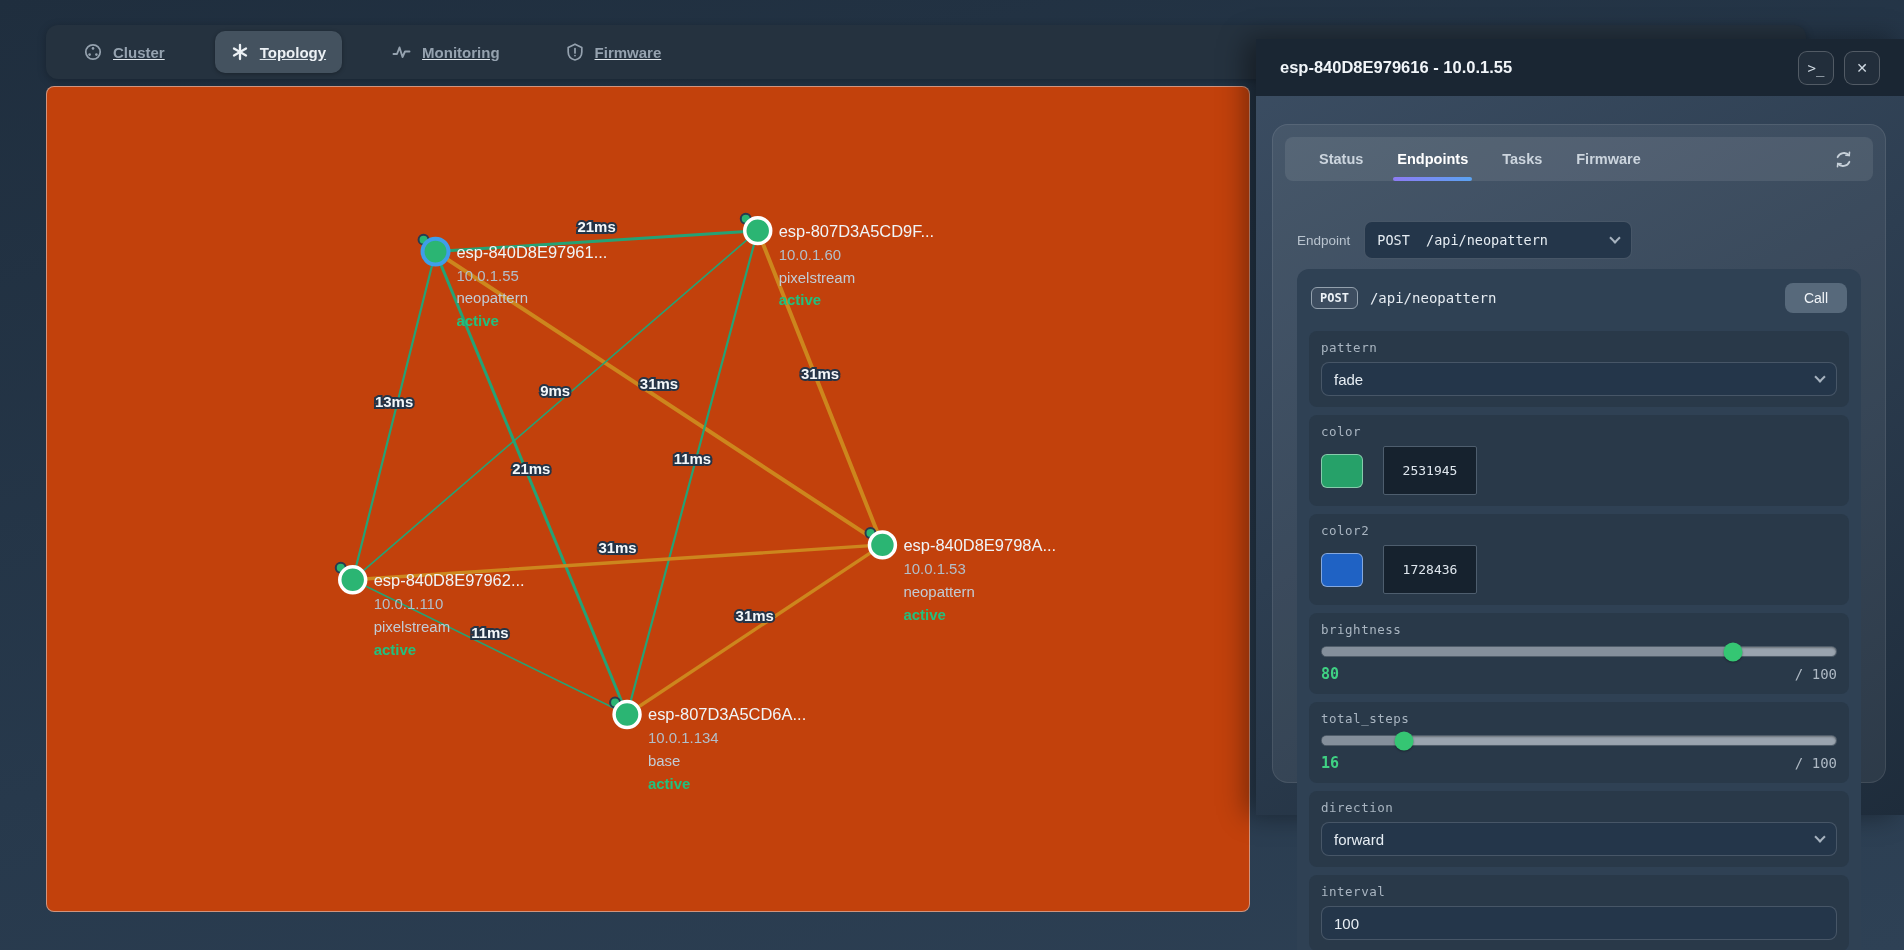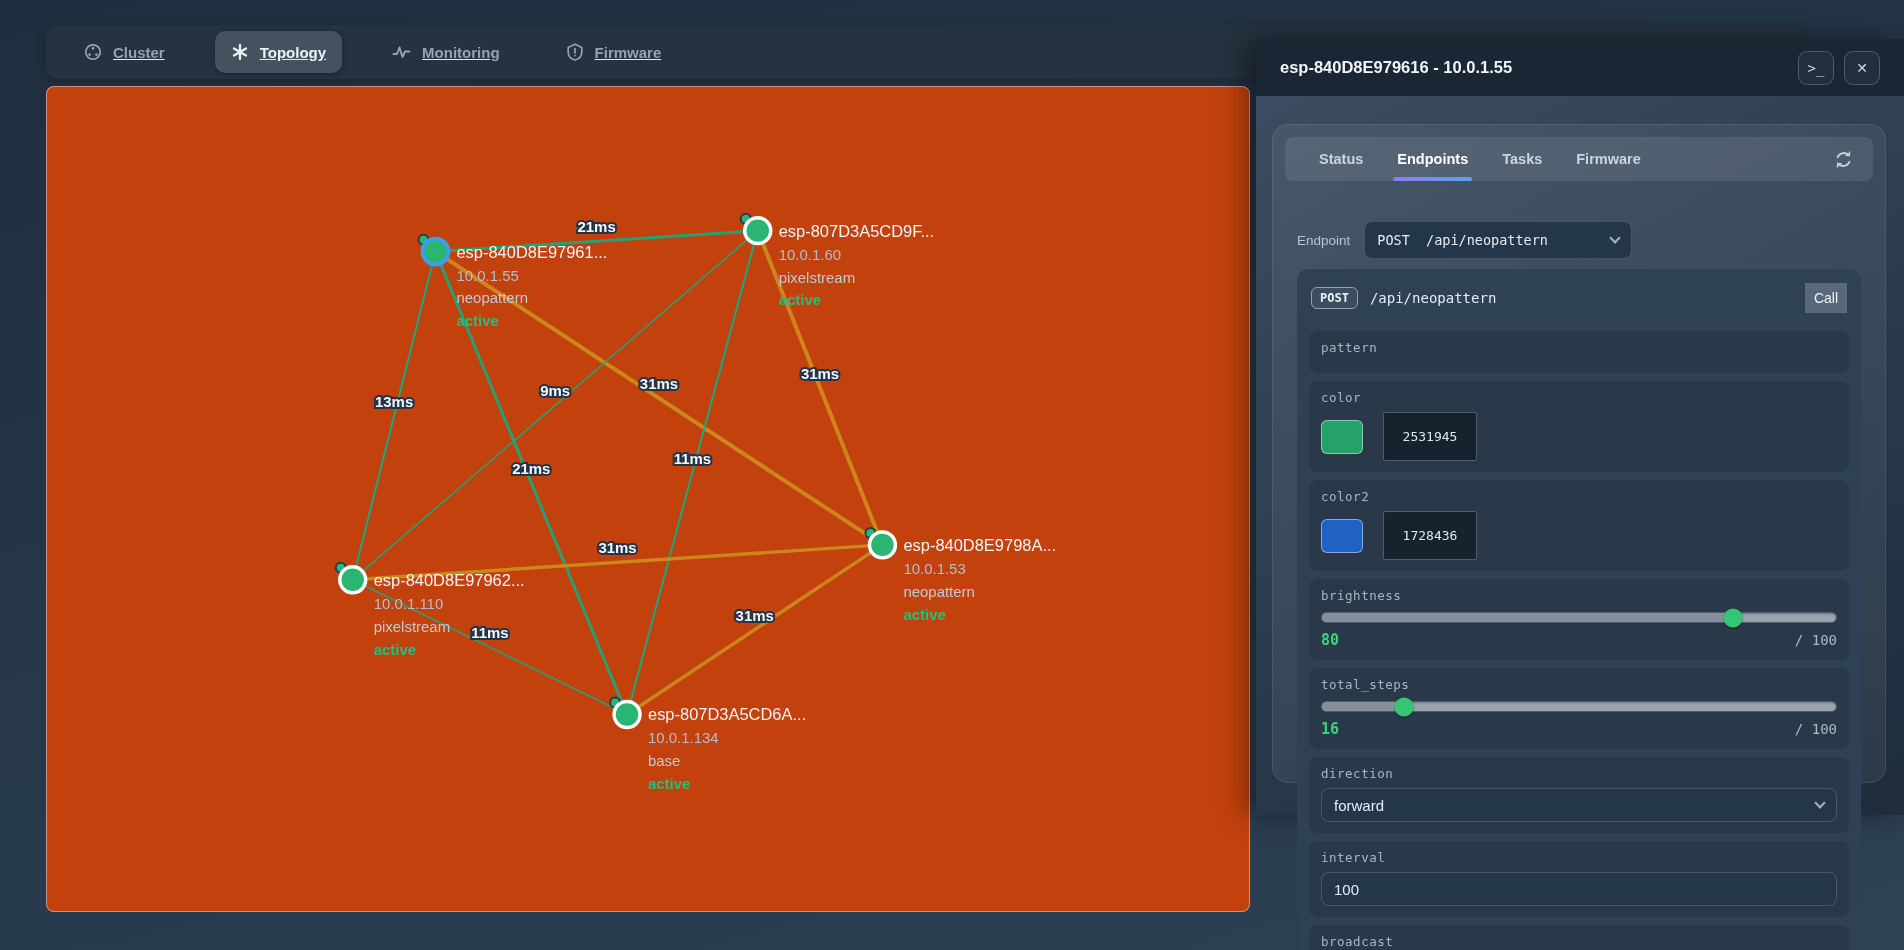--- a/index.html
+++ b/index.html
@@ -86,22 +86,22 @@
   }
   .card { margin-top:10px; background:#2f4154; border-radius:12px; padding:12px; }
   .card-head { display:flex; align-items:center; gap:12px; padding:2px 2px 10px 2px; }
   .badge {
     border:1px solid #93a0ad; background:#3d4d60; color:#edf2f7;
     font-family:"DejaVu Sans Mono",monospace; font-weight:bold; font-size:12px;
     padding:3px 8px; border-radius:6px;
   }
   .path { flex:1; font-family:"DejaVu Sans Mono",monospace; font-size:14px; color:#e6ecf2; }
   .call-btn {
-    background:#57697b; border:none; border-radius:0; color:#f0f4f8;
-    font-size:14px; padding:7px 9px; cursor:pointer;
+    background:#57697b; border:none; border-radius:8px; color:#f0f4f8;
+    font-size:14px; padding:7px 19px; cursor:pointer;
   }
   .frow { background:#293949; border-radius:8px; padding:9px 12px 11px 12px; margin-top:8px; }
   .flabel {
     display:block; font-family:"DejaVu Sans Mono",monospace; font-size:12.5px;
     color:#a9b5c1; margin-bottom:7px; letter-spacing:.5px;
   }
   .fselect { height:34px; font-size:15px; justify-content:space-between; }
   .finput {
     background:#24364a; border:1px solid rgba(255,255,255,.16); border-radius:8px;
     height:34px; display:flex; align-items:center; padding:0 12px; font-size:15px; color:#e8eef3;
@@ -277,20 +277,24 @@
       </div>
       <div class="card">
         <div class="card-head">
           <span class="badge">POST</span>
           <span class="path">/api/neopattern</span>
           <button class="call-btn">Call</button>
         </div>
         <div id="fields">
             <div class="frow">
               <span class="flabel">pattern</span>
+              <div class="select fselect">
+                <span>fade</span>
+                <span class="chev"></span>
+              </div>
             </div>
             <div class="frow">
               <span class="flabel">color</span>
               <div class="color-ctrl">
                 <div class="swatch" style="background: rgb(38, 161, 105);"></div>
                 <div class="chip">2531945</div>
               </div>
             </div>
             <div class="frow">
               <span class="flabel">color2</span>

